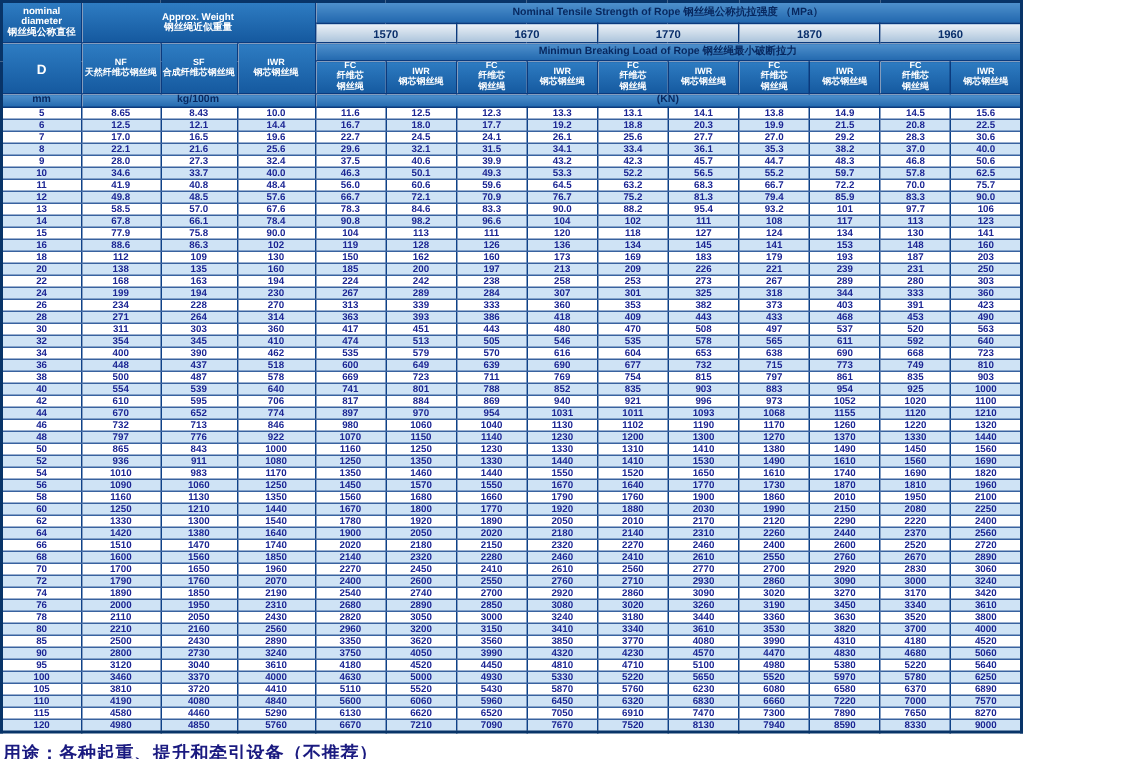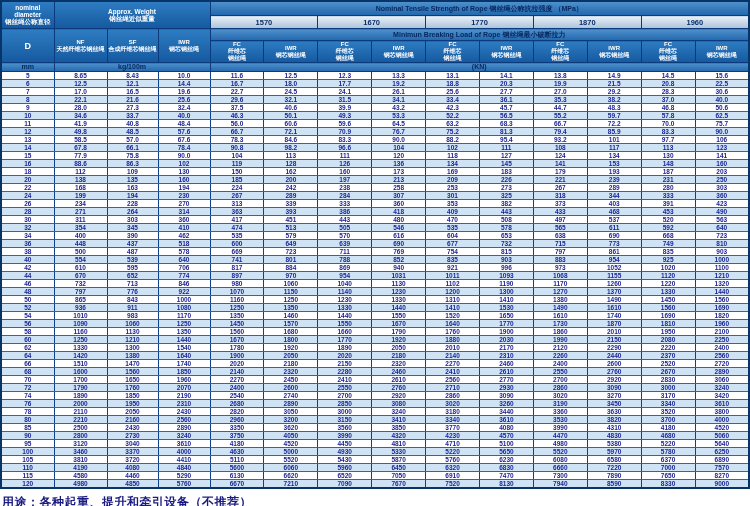--- a/index.html
+++ b/index.html
@@ -1,21 +1,21 @@
 <!DOCTYPE html>
 <html><head>
 <meta charset="utf-8">
 <style>
   html,body{margin:0;padding:0;}
   body{
     width:750px;height:506px;overflow:hidden;background:#ffffff;
     font-family:"Liberation Sans","DejaVu Sans",sans-serif;
   }
   .spec-table{
-    width:750px;border-collapse:collapse;table-layout:fixed;
+    width:682px;border-collapse:collapse;table-layout:fixed;
     border:2px solid #083468;
     padding-left:43px;
   }
   col.c-d{width:53px;} col.c-nf{width:53px;} col.c-sf{width:51px;} col.c-iwr{width:52px;}
   thead th{
     border:1px solid #0b3a7d;padding:0;vertical-align:middle;text-align:center;
     font-weight:bold;overflow:hidden;
   }
   .blue{background:linear-gradient(180deg,#2e7cc2 0%,#15599f 100%);color:#ffffff;}
   .band{background:linear-gradient(180deg,#4e90cc 0%,#2268ae 100%);color:#07275e;font-size:7px;line-height:8px;}

